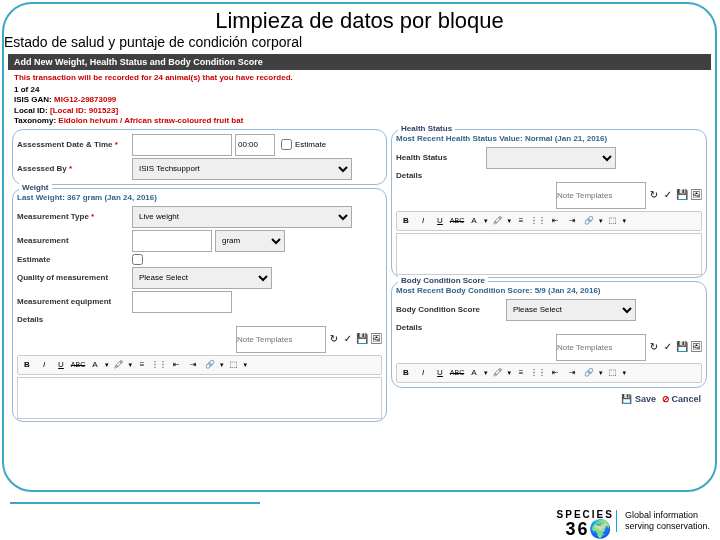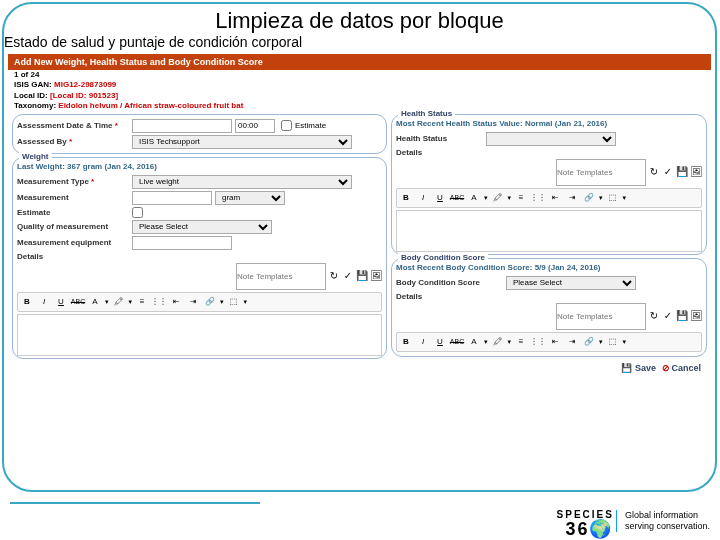--- a/index.html
+++ b/index.html
@@ -1,35 +1,35 @@
 <!DOCTYPE html>
 <html><head>
 <meta charset="utf-8">
 <style>
 *{box-sizing:border-box;margin:0;padding:0;font-family:Arial,sans-serif}
 body{width:720px;height:540px;background:#fff;overflow:hidden}
 .frame{border:2px solid #3aa8c4;border-radius:30px;width:715px;height:490px;margin:2px;position:relative;overflow:hidden}
 .title{font-size:22px;text-align:center;padding:4px 0 0;font-weight:400}
 .subtitle{font-size:14px;padding:0 0 4px}
 .app{background:#fff;margin:0 4px}
-.app-header{background:#c2410c;color:#fff;font-size:9px;font-weight:bold;padding:3px 6px}
+.app-header{background:#404040;color:#fff;font-size:9px;font-weight:bold;padding:3px 6px}
 .warn{color:#b00;font-size:8px;font-weight:bold;padding:3px 6px}
 .warn span{color:#c00}
 .info{font-size:8px;padding:0 6px;line-height:1.3}
 .info b{font-weight:bold}
 .info .v{color:#c00;font-weight:bold}
 .cols{display:flex;gap:4px;padding:2px 4px}
 .left{width:375px}
 .right{flex:1}
 .panel{border:1px solid #9bb8d6;border-radius:11px;margin-bottom:3px;padding:2px 4px;position:relative}
 .panel-title{color:#346;font-size:8px;font-weight:bold;position:absolute;top:-6px;left:6px;background:#fff;padding:0 3px}
 .row{display:flex;align-items:center;margin:2px 0;font-size:8px}
 .lbl{width:115px;color:#333;font-weight:bold}
 .lbl .req{color:#c00}
-.row input[type=text],.row select{font-size:8px;height:14px;border:1px solid #aaa;padding:0 2px}
+.row input[type=text],.row select{font-size:8px;height:22px;border:1px solid #aaa;padding:0 2px}
 .row input[type=text]{width:100px}
 .row select{width:140px}
 .row select.wide{width:220px}
 .chk{width:11px;height:11px}
 .most-recent{color:#368;font-size:8px;font-weight:bold;padding:2px 0}
 .toolbar{display:flex;align-items:center;gap:3px;border:1px solid #ccc;border-radius:2px;padding:2px;background:#f8f8f8;margin:2px 0;font-size:8px;flex-wrap:wrap}
 .tbtn{display:inline-flex;align-items:center;justify-content:center;width:14px;height:14px;font-size:8px;cursor:pointer}
 .tbtn.b{font-weight:bold}
 .tbtn.i{font-style:italic}
 .tbtn.u{text-decoration:underline}
@@ -48,20 +48,23 @@
 .und{position:absolute;bottom:36px;left:10px;width:250px;height:2px;background:#3aa8c4}
 </style>
 </head>
 <body>
 
 <div class="frame">
   <div class="title">Limpieza de datos por bloque</div>
   <div class="subtitle">Estado de salud y puntaje de condición corporal</div>
   <div class="app">
     <div class="app-header">Add New Weight, Health Status and Body Condition Score</div>
+    <div class="warn">
+      <span>This transaction will be recorded for </span><span>24</span><span> animal(s) that you have recorded.</span>
+    </div>
     <div class="info">
       <div><b>1 of 24</b></div>
       <div><b>ISIS GAN:</b> <span class="v">MIG12-29873099</span></div>
       <div><b>Local ID:</b> <span class="v">[Local ID: 901523]</span></div>
       <div><b>Taxonomy:</b> <span class="v">Eidolon helvum / African straw-coloured fruit bat</span></div>
     </div>
 
     <div class="cols">
       <div class="left">
         <div class="panel">

